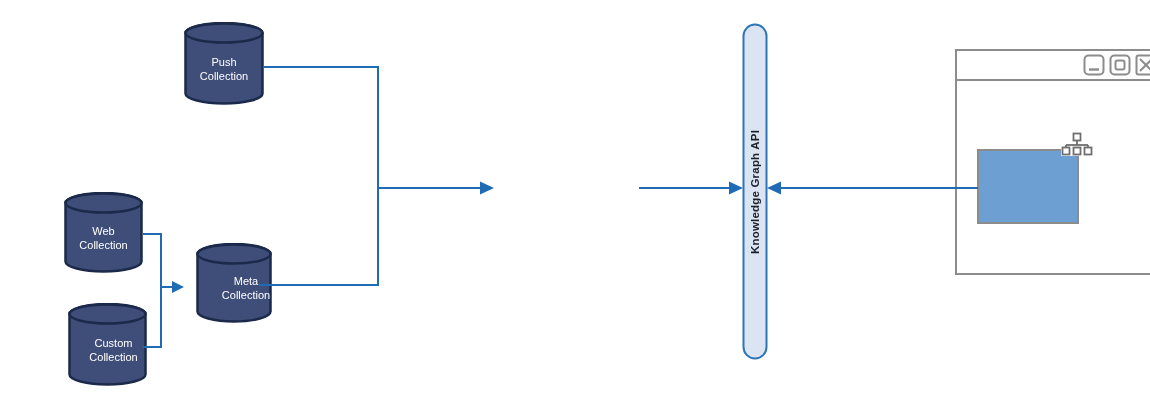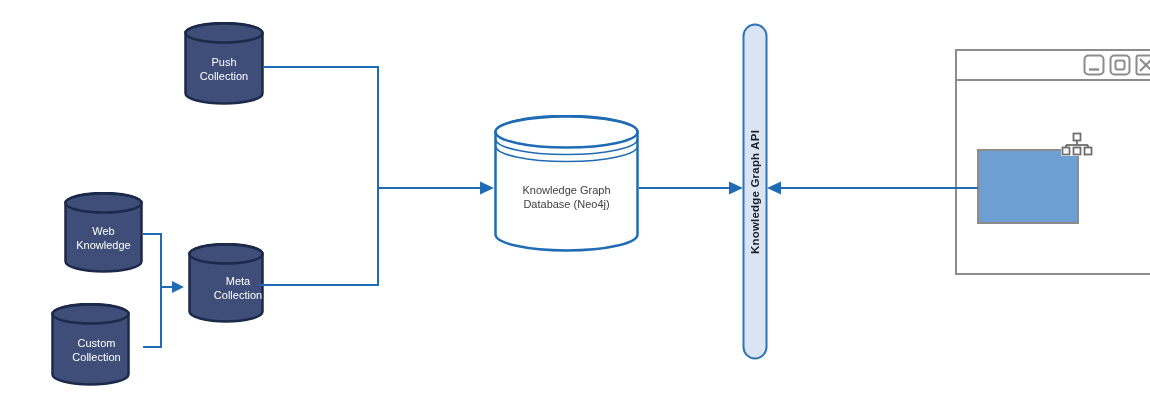--- a/index.html
+++ b/index.html
@@ -53,51 +53,41 @@
     <div class="cyl-label">Push
 Collection</div>
   </div>
 
   <div class="node navy" style="left:28px;top:192px;width:79px;height:81px">
     <svg width="79" height="81" viewBox="0 0 79 81">
       <path d="M1.5,11 L1.5,69.5 A38,10 0 0 0 77.5,69.5 L77.5,11 A38,10 0 0 0 1.5,11 Z" fill="#3F4E79" stroke="#1B2A4A" stroke-width="2.5"></path>
       <ellipse cx="39.5" cy="11" rx="38" ry="9.5" fill="#3F4E79" stroke="#1B2A4A" stroke-width="2.5"></ellipse>
     </svg>
     <div class="cyl-label">Web
-Knowledge</div>
+Collection</div>
   </div>
 
-  <div class="node navy" style="left:15px;top:303px;width:91px;height:83px">
+  <div class="node navy" style="left:32px;top:303px;width:91px;height:83px">
     <svg width="79" height="83" viewBox="0 0 79 83">
       <path d="M1.5,11 L1.5,71.5 A38,10 0 0 0 77.5,71.5 L77.5,11 A38,10 0 0 0 1.5,11 Z" fill="#3F4E79" stroke="#1B2A4A" stroke-width="2.5"></path>
       <ellipse cx="39.5" cy="11" rx="38" ry="9.5" fill="#3F4E79" stroke="#1B2A4A" stroke-width="2.5"></ellipse>
     </svg>
     <div class="cyl-label">Custom
 Collection</div>
   </div>
 
-  <div class="node navy" style="left:152px;top:243px;width:100px;height:80px">
+  <div class="node navy" style="left:160px;top:243px;width:100px;height:80px">
     <svg width="76" height="80" viewBox="0 0 76 80">
       <path d="M1.5,11 L1.5,68.5 A36.5,10 0 0 0 74.5,68.5 L74.5,11 A36.5,10 0 0 0 1.5,11 Z" fill="#3F4E79" stroke="#1B2A4A" stroke-width="2.5"></path>
       <ellipse cx="38" cy="11" rx="36.5" ry="9.5" fill="#3F4E79" stroke="#1B2A4A" stroke-width="2.5"></ellipse>
     </svg>
     <div class="cyl-label">Meta
 Collection</div>
   </div>
 
-  <div class="node db" style="left:458px;top:115px;width:145px;height:137px">
-    <svg width="145" height="137" viewBox="0 0 145 137">
-      <path d="M1.5,17 L1.5,119.5 A71,16 0 0 0 143.5,119.5 L143.5,17 A71,16 0 0 0 1.5,17 Z" fill="#FFFFFF" stroke="#1F6CB5" stroke-width="2.5"></path>
-      <ellipse cx="72.5" cy="17" rx="71" ry="15.5" fill="#FFFFFF" stroke="#1F6CB5" stroke-width="2.5"></ellipse>
-      <path d="M1.5,24 A71,15.5 0 0 0 143.5,24" fill="none" stroke="#1F6CB5" stroke-width="1.6"></path>
-      <path d="M1.5,31 A71,15.5 0 0 0 143.5,31" fill="none" stroke="#1F6CB5" stroke-width="1.6"></path>
-    </svg>
-    <div class="cyl-label dark">Knowledge Graph
-Database (Neo4j)</div>
-  </div>
 
   <div class="node api-pill">
     <svg width="26" height="337" viewBox="0 0 26 337">
       <rect x="1.5" y="1.5" width="23" height="334" rx="11.5" ry="11.5" fill="#DAE4F2" stroke="#2E75B6" stroke-width="2"></rect>
     </svg>
     <div class="api-label">Knowledge Graph API</div>
   </div>
 
   <div class="window">
     <div class="titlebar">

